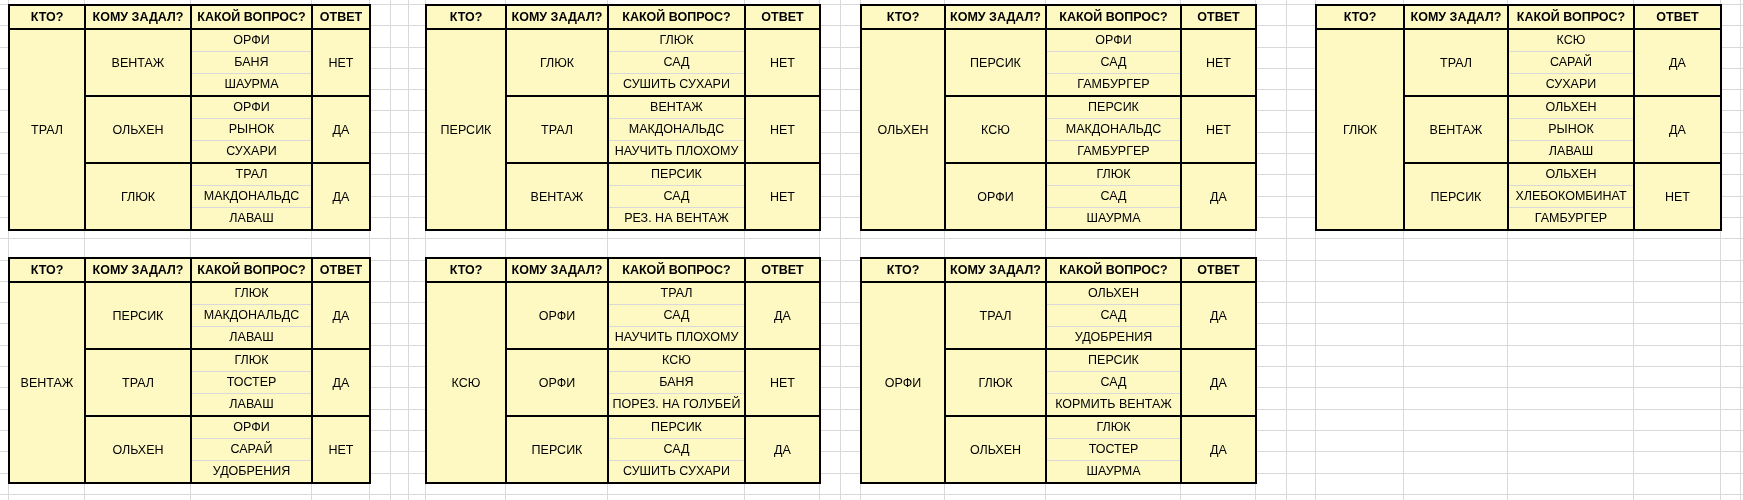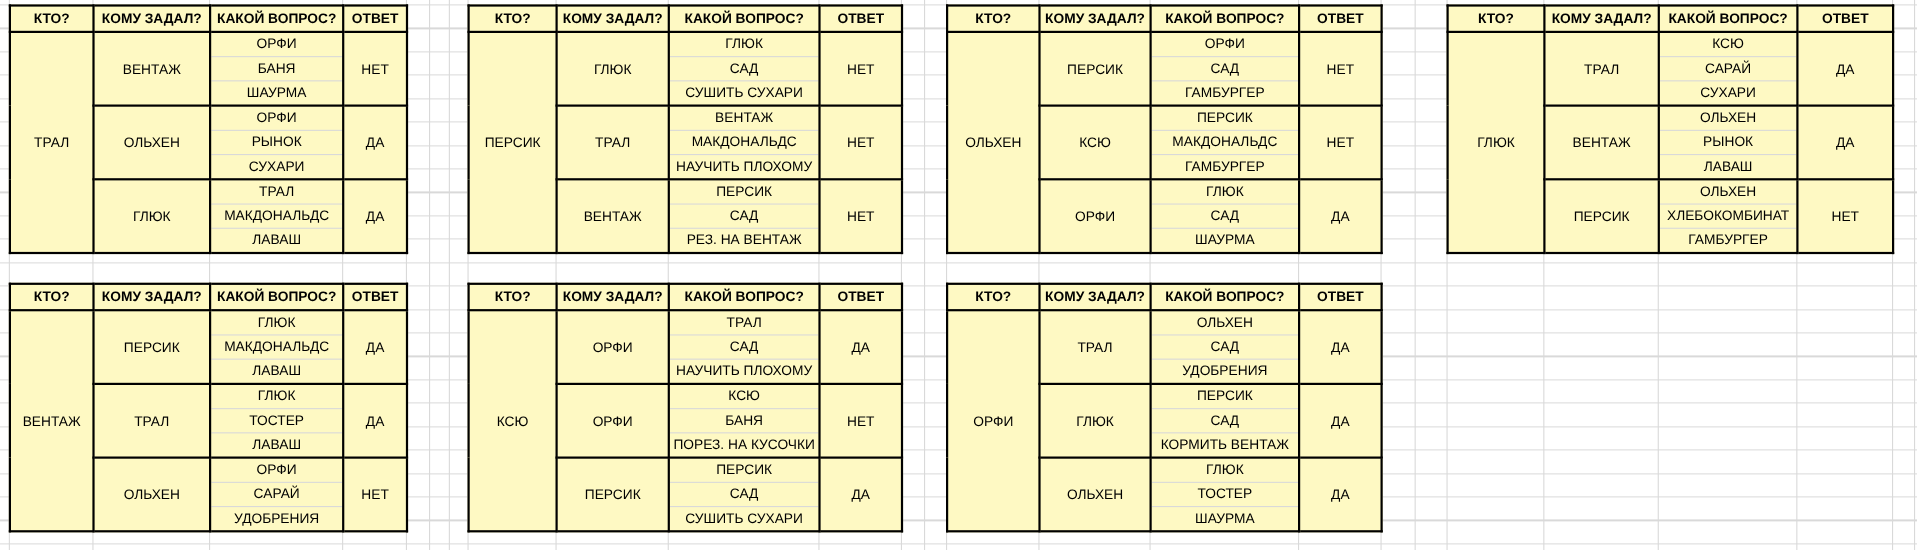--- a/index.html
+++ b/index.html
@@ -333,21 +333,21 @@
             <div class="qline">САД</div>
             <div class="qline">НАУЧИТЬ ПЛОХОМУ</div>
           </td>
           <td>ДА</td>
         </tr>
         <tr>
           <td>ОРФИ</td>
           <td class="qcell">
             <div class="qline">КСЮ</div>
             <div class="qline">БАНЯ</div>
-            <div class="qline">ПОРЕЗ. НА КУСОЧКИ</div>
+            <div class="qline">ПОРЕЗ. НА ГОЛУБЕЙ</div>
           </td>
           <td>НЕТ</td>
         </tr>
         <tr>
           <td>ПЕРСИК</td>
           <td class="qcell">
             <div class="qline">ПЕРСИК</div>
             <div class="qline">САД</div>
             <div class="qline">СУШИТЬ СУХАРИ</div>
           </td>

